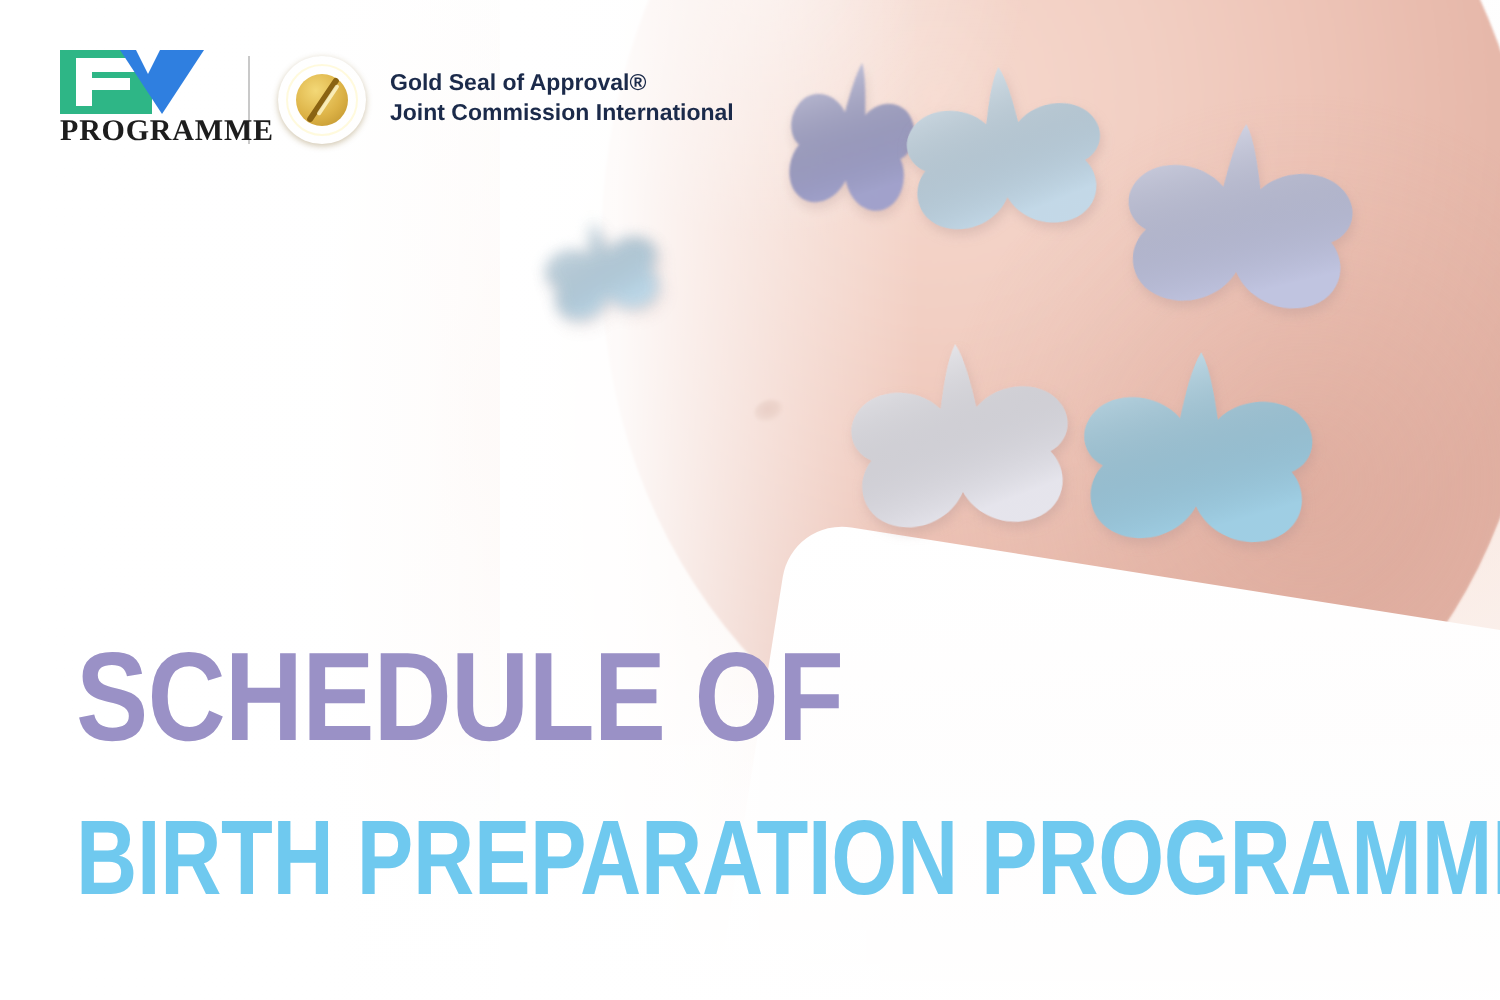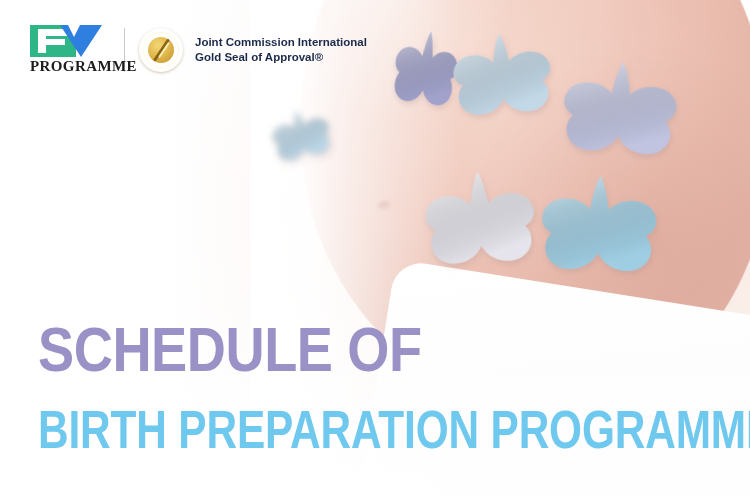--- a/index.html
+++ b/index.html
@@ -441,22 +441,22 @@
     <div class="logo-divider"></div>
 
     <div class="jci-seal">
       <div class="jci-ring"></div>
       <div class="jci-inner"></div>
       <div class="jci-slash"></div>
       <div class="jci-slash2"></div>
     </div>
 
     <div class="jci-text">
+      <div>Gold Seal of Approval®</div>
       <div>Joint Commission International</div>
-      <div>Gold Seal of Approval®</div>
     </div>
   </div>
 
   <div class="headline">
     <div class="line1">SCHEDULE OF</div>
     <div class="line2">BIRTH PREPARATION PROGRAMME</div>
   </div>
 
 </div>
 

